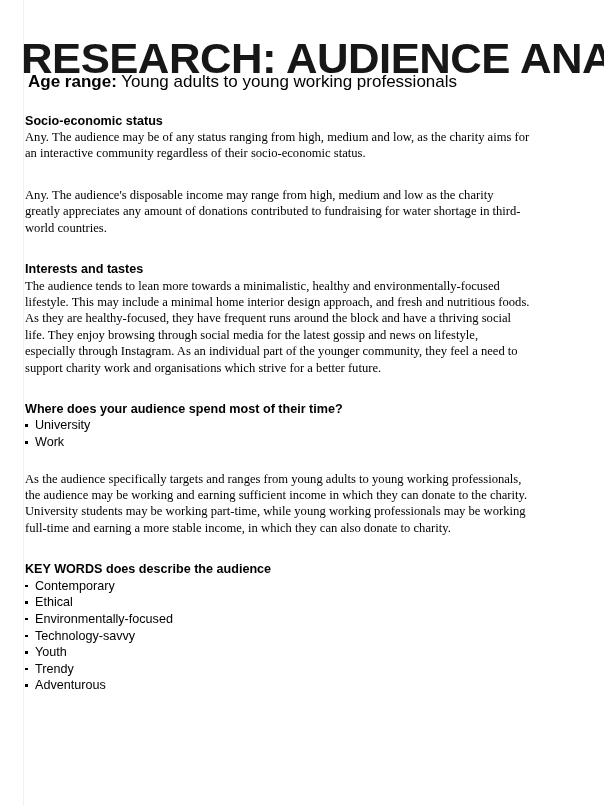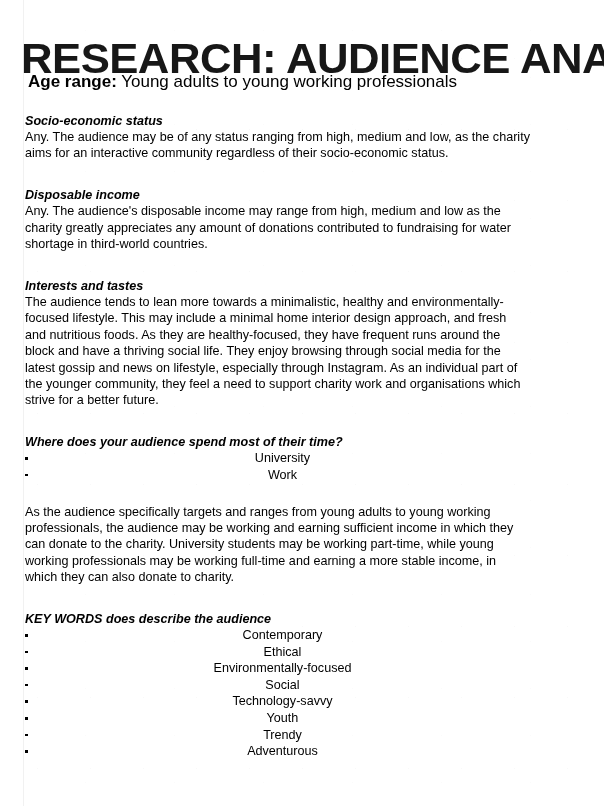--- a/index.html
+++ b/index.html
@@ -72,46 +72,45 @@
   .lead-line b {
     font-weight: 700;
   }
 
   h2.sec-head {
     font-size: 12.6px;
     line-height: 16.5px;
     font-weight: 700;
     margin: 0;
     padding: 0;
-    font-style: italic;
   }
 
   p.sec-body {
     font-size: 12.6px;
     line-height: 16.4px;
     margin: 0;
     padding: 0;
     text-align: left;
+    font-family: Liberation Serif, serif;
   }
 
   .gap-lg { height: 25px; }
   .gap-md { height: 20px; }
 
   ul.dotlist {
     list-style: none;
     margin: 0;
     padding: 0;
   }
   ul.dotlist li {
     position: relative;
     font-size: 12.6px;
     line-height: 16.6px;
     padding-left: 10px;
     margin: 0;
-    text-align: center;
   }
   ul.dotlist li::before {
     content: "";
     position: absolute;
     left: 0px;
     top: 7px;
     width: 2.5px;
     height: 2.5px;
     background: #000;
   }
@@ -145,21 +144,20 @@
     </p>
 
     <div class="blk">
       <h2 class="sec-head">Socio-economic status</h2>
       <p class="sec-body">Any. The audience may be of any status ranging from high, medium and low, as the charity aims for an interactive community regardless of their socio-economic status.</p>
     </div>
 
     <div class="gap-lg"></div>
 
     <div class="blk">
-      <h2 class="sec-head">Disposable income</h2>
       <p class="sec-body">Any. The audience's disposable income may range from high, medium and low as the charity greatly appreciates any amount of donations contributed to fundraising for water shortage in third-world countries.</p>
     </div>
 
     <div class="gap-lg"></div>
 
     <div class="blk">
       <h2 class="sec-head">Interests and tastes</h2>
       <p class="sec-body">The audience tends to lean more towards a minimalistic, healthy and environmentally-focused lifestyle. This may include a minimal home interior design approach, and fresh and nutritious foods. As they are healthy-focused, they have frequent runs around the block and have a thriving social life. They enjoy browsing through social media for the latest gossip and news on lifestyle, especially through Instagram. As an individual part of the younger community, they feel a need to support charity work and organisations which strive for a better future.</p>
     </div>
 
@@ -178,21 +176,20 @@
     <p class="sec-body">As the audience specifically targets and ranges from young adults to young working professionals, the audience may be working and earning sufficient income in which they can donate to the charity. University students may be working part-time, while young working professionals may be working full-time and earning a more stable income, in which they can also donate to charity.</p>
 
     <div class="gap-lg"></div>
 
     <div class="blk">
       <h2 class="sec-head">KEY WORDS does describe the audience</h2>
       <ul class="dotlist">
         <li>Contemporary</li>
         <li>Ethical</li>
         <li>Environmentally-focused</li>
-        <li>Social</li>
         <li>Technology-savvy</li>
         <li>Youth</li>
         <li>Trendy</li>
         <li>Adventurous</li>
       </ul>
     </div>
 
   </div>
 
   <div class="speckle"></div>

